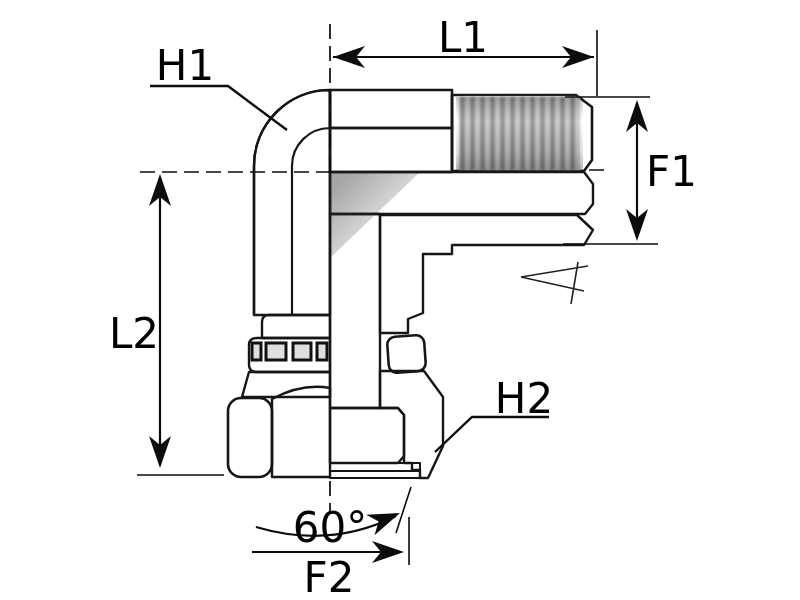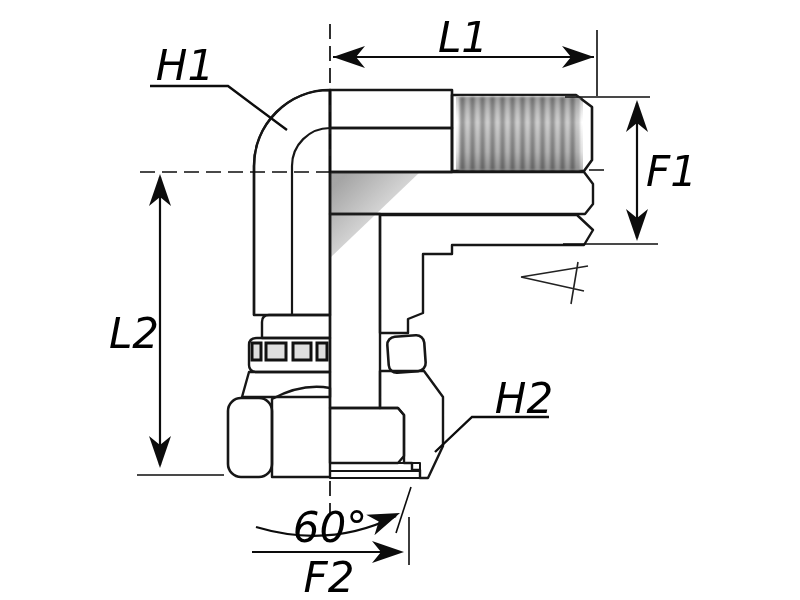--- a/index.html
+++ b/index.html
@@ -1,16 +1,16 @@
 <!DOCTYPE html>
 <html style="--bg: #ffffff; --outline: #161616; --dim: #0c0c0c; --label: #000000;"><head>
 <meta charset="utf-8">
 <style>
   html,body{margin:0;padding:0;background:var(--bg,#fff);}
-  .stage{width:800px;height:592px;position:relative;background:var(--bg,#fff);overflow:hidden;font-style:italic;}
+  .stage{width:800px;height:592px;position:relative;background:var(--bg,#fff);overflow:hidden;}
   svg{display:block;}
   .lbl{font-family:"DejaVu Sans","Liberation Sans",sans-serif;font-size:42px;fill:var(--label,#000);}
   .o{stroke:var(--outline,#161616);stroke-linejoin:round;fill:none;}
   .dim{stroke:var(--dim,#0c0c0c);fill:none;stroke-width:2.2;}
   .ext{stroke:var(--dim,#0c0c0c);fill:none;stroke-width:1.6;}
   .ah{fill:var(--dim,#0c0c0c);stroke:none;}
   .cl{stroke:var(--dim,#0c0c0c);fill:none;stroke-width:1.7;stroke-dasharray:15 7;}
   .ldr{stroke:var(--dim,#0c0c0c);fill:none;stroke-width:2.4;}
   .taper{stroke:#222;fill:none;stroke-width:1.6;}
 </style>

